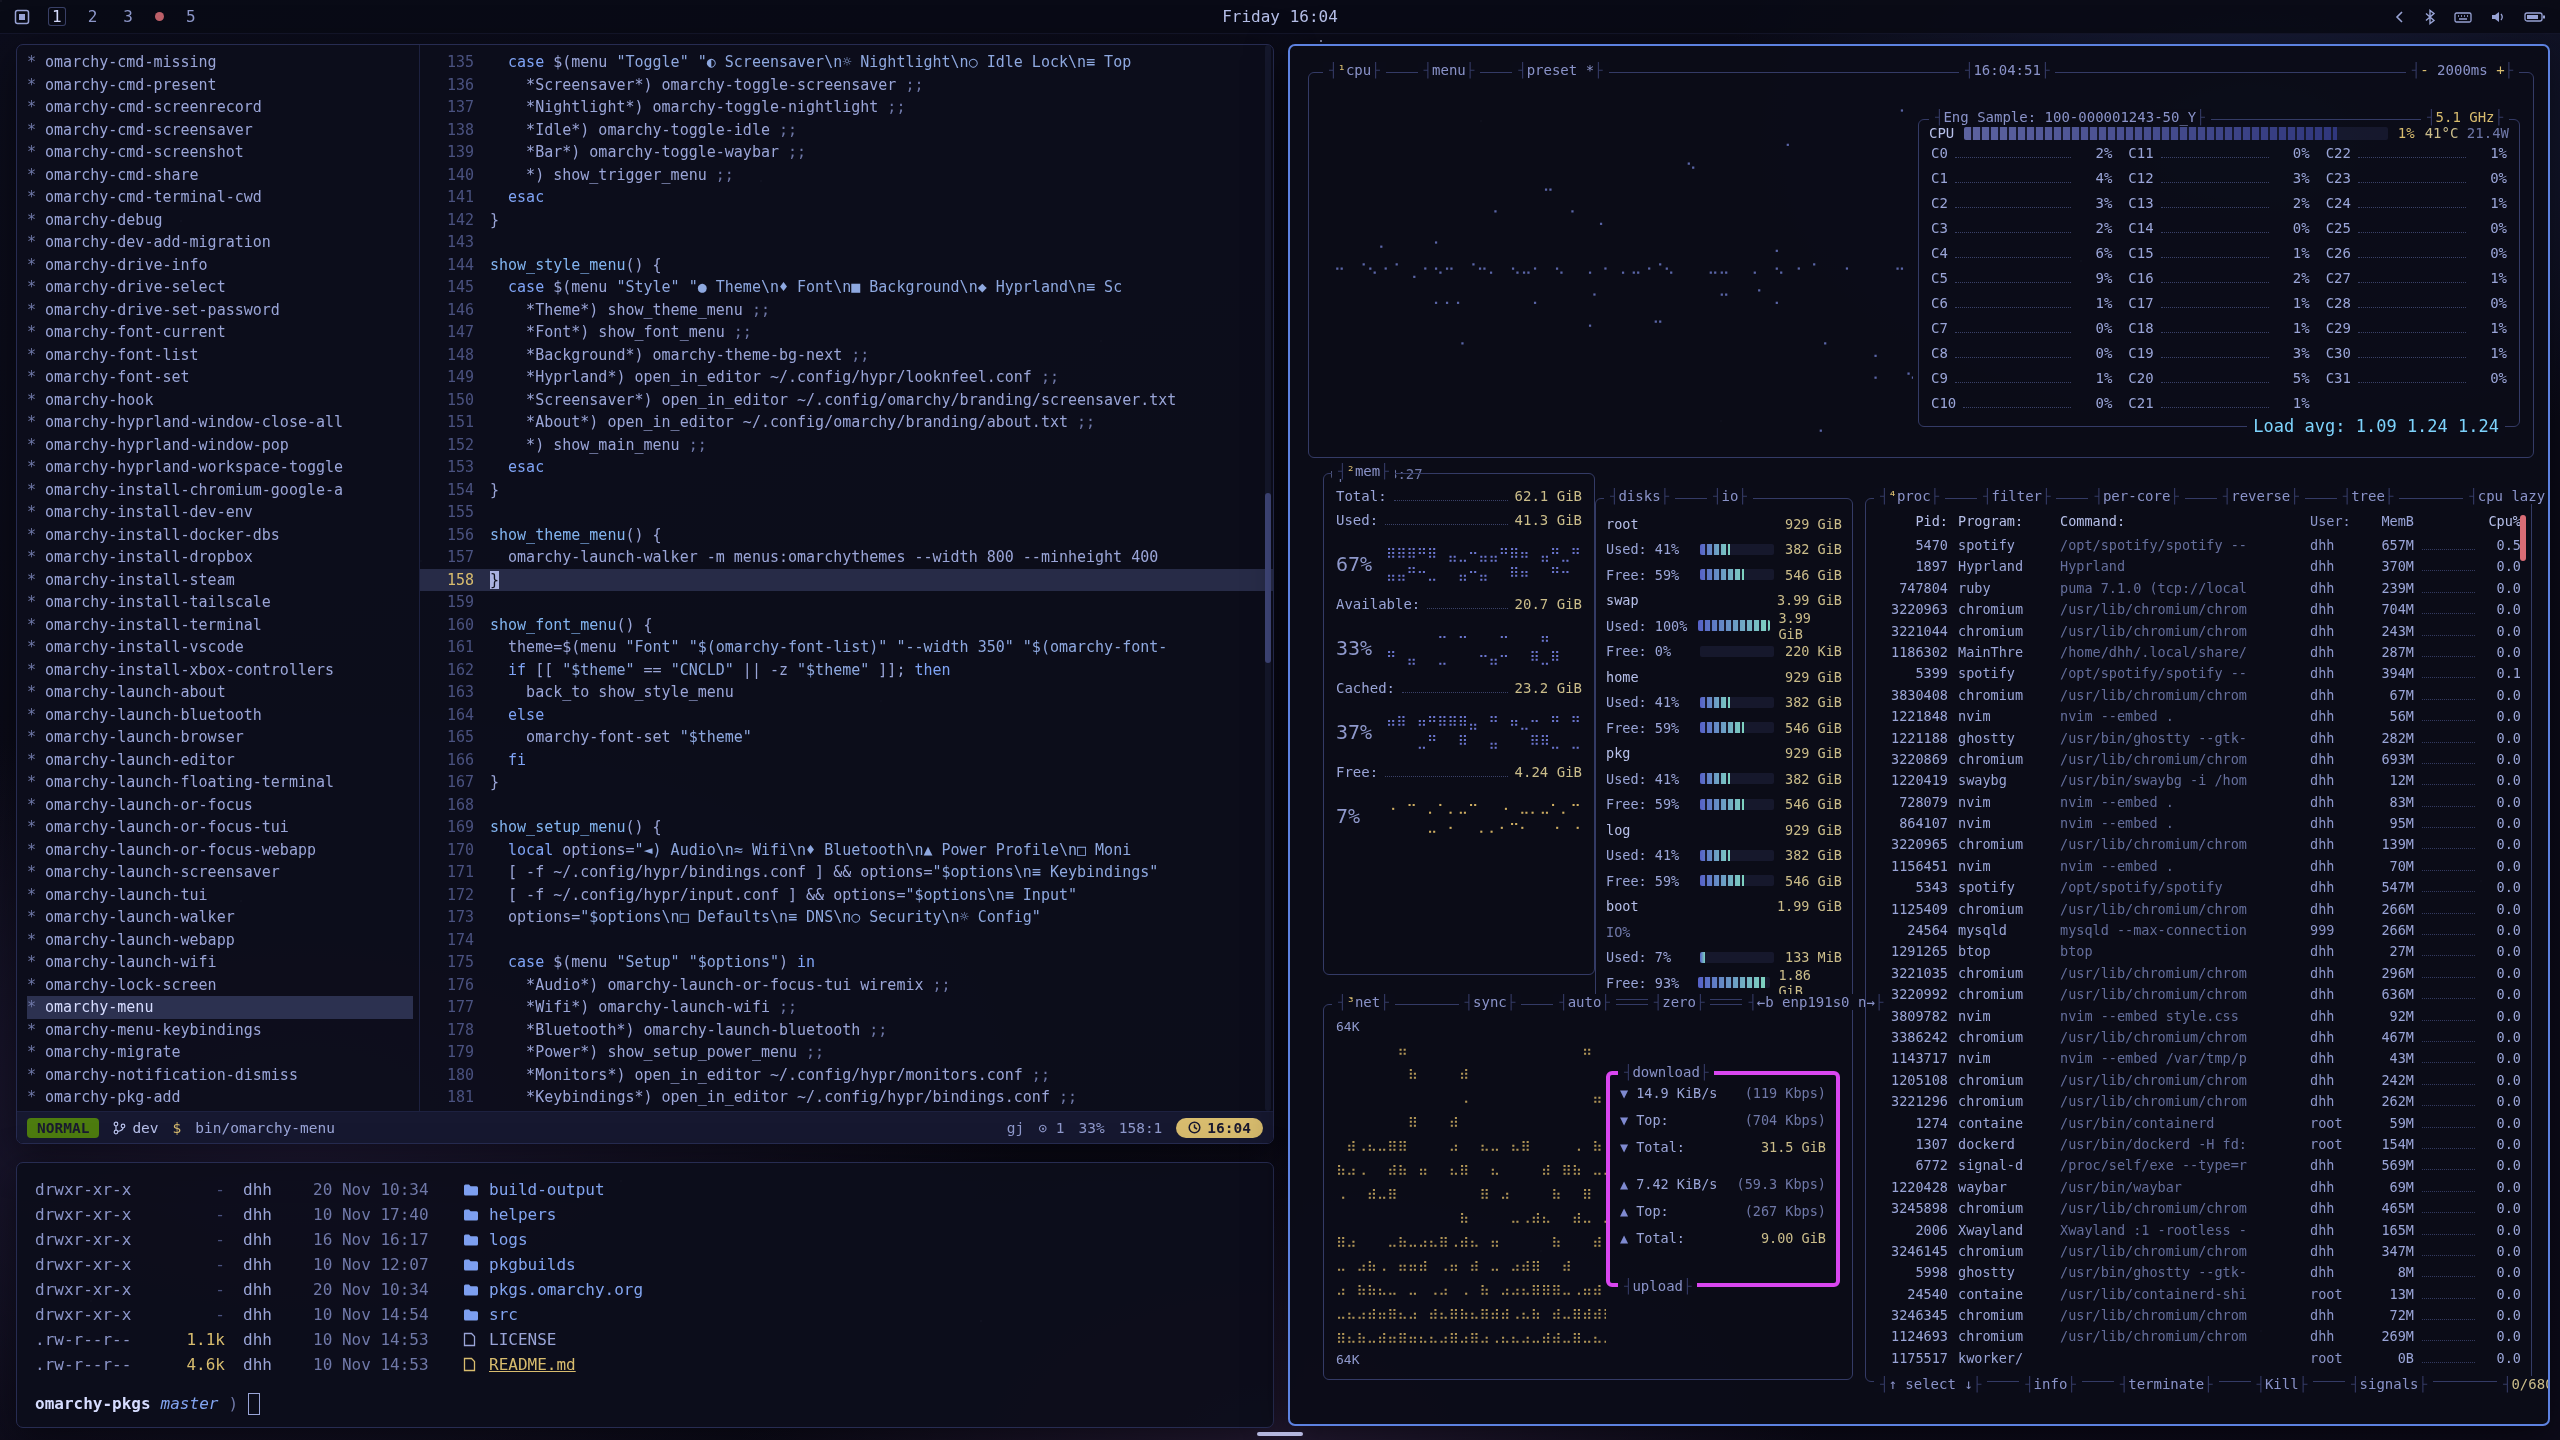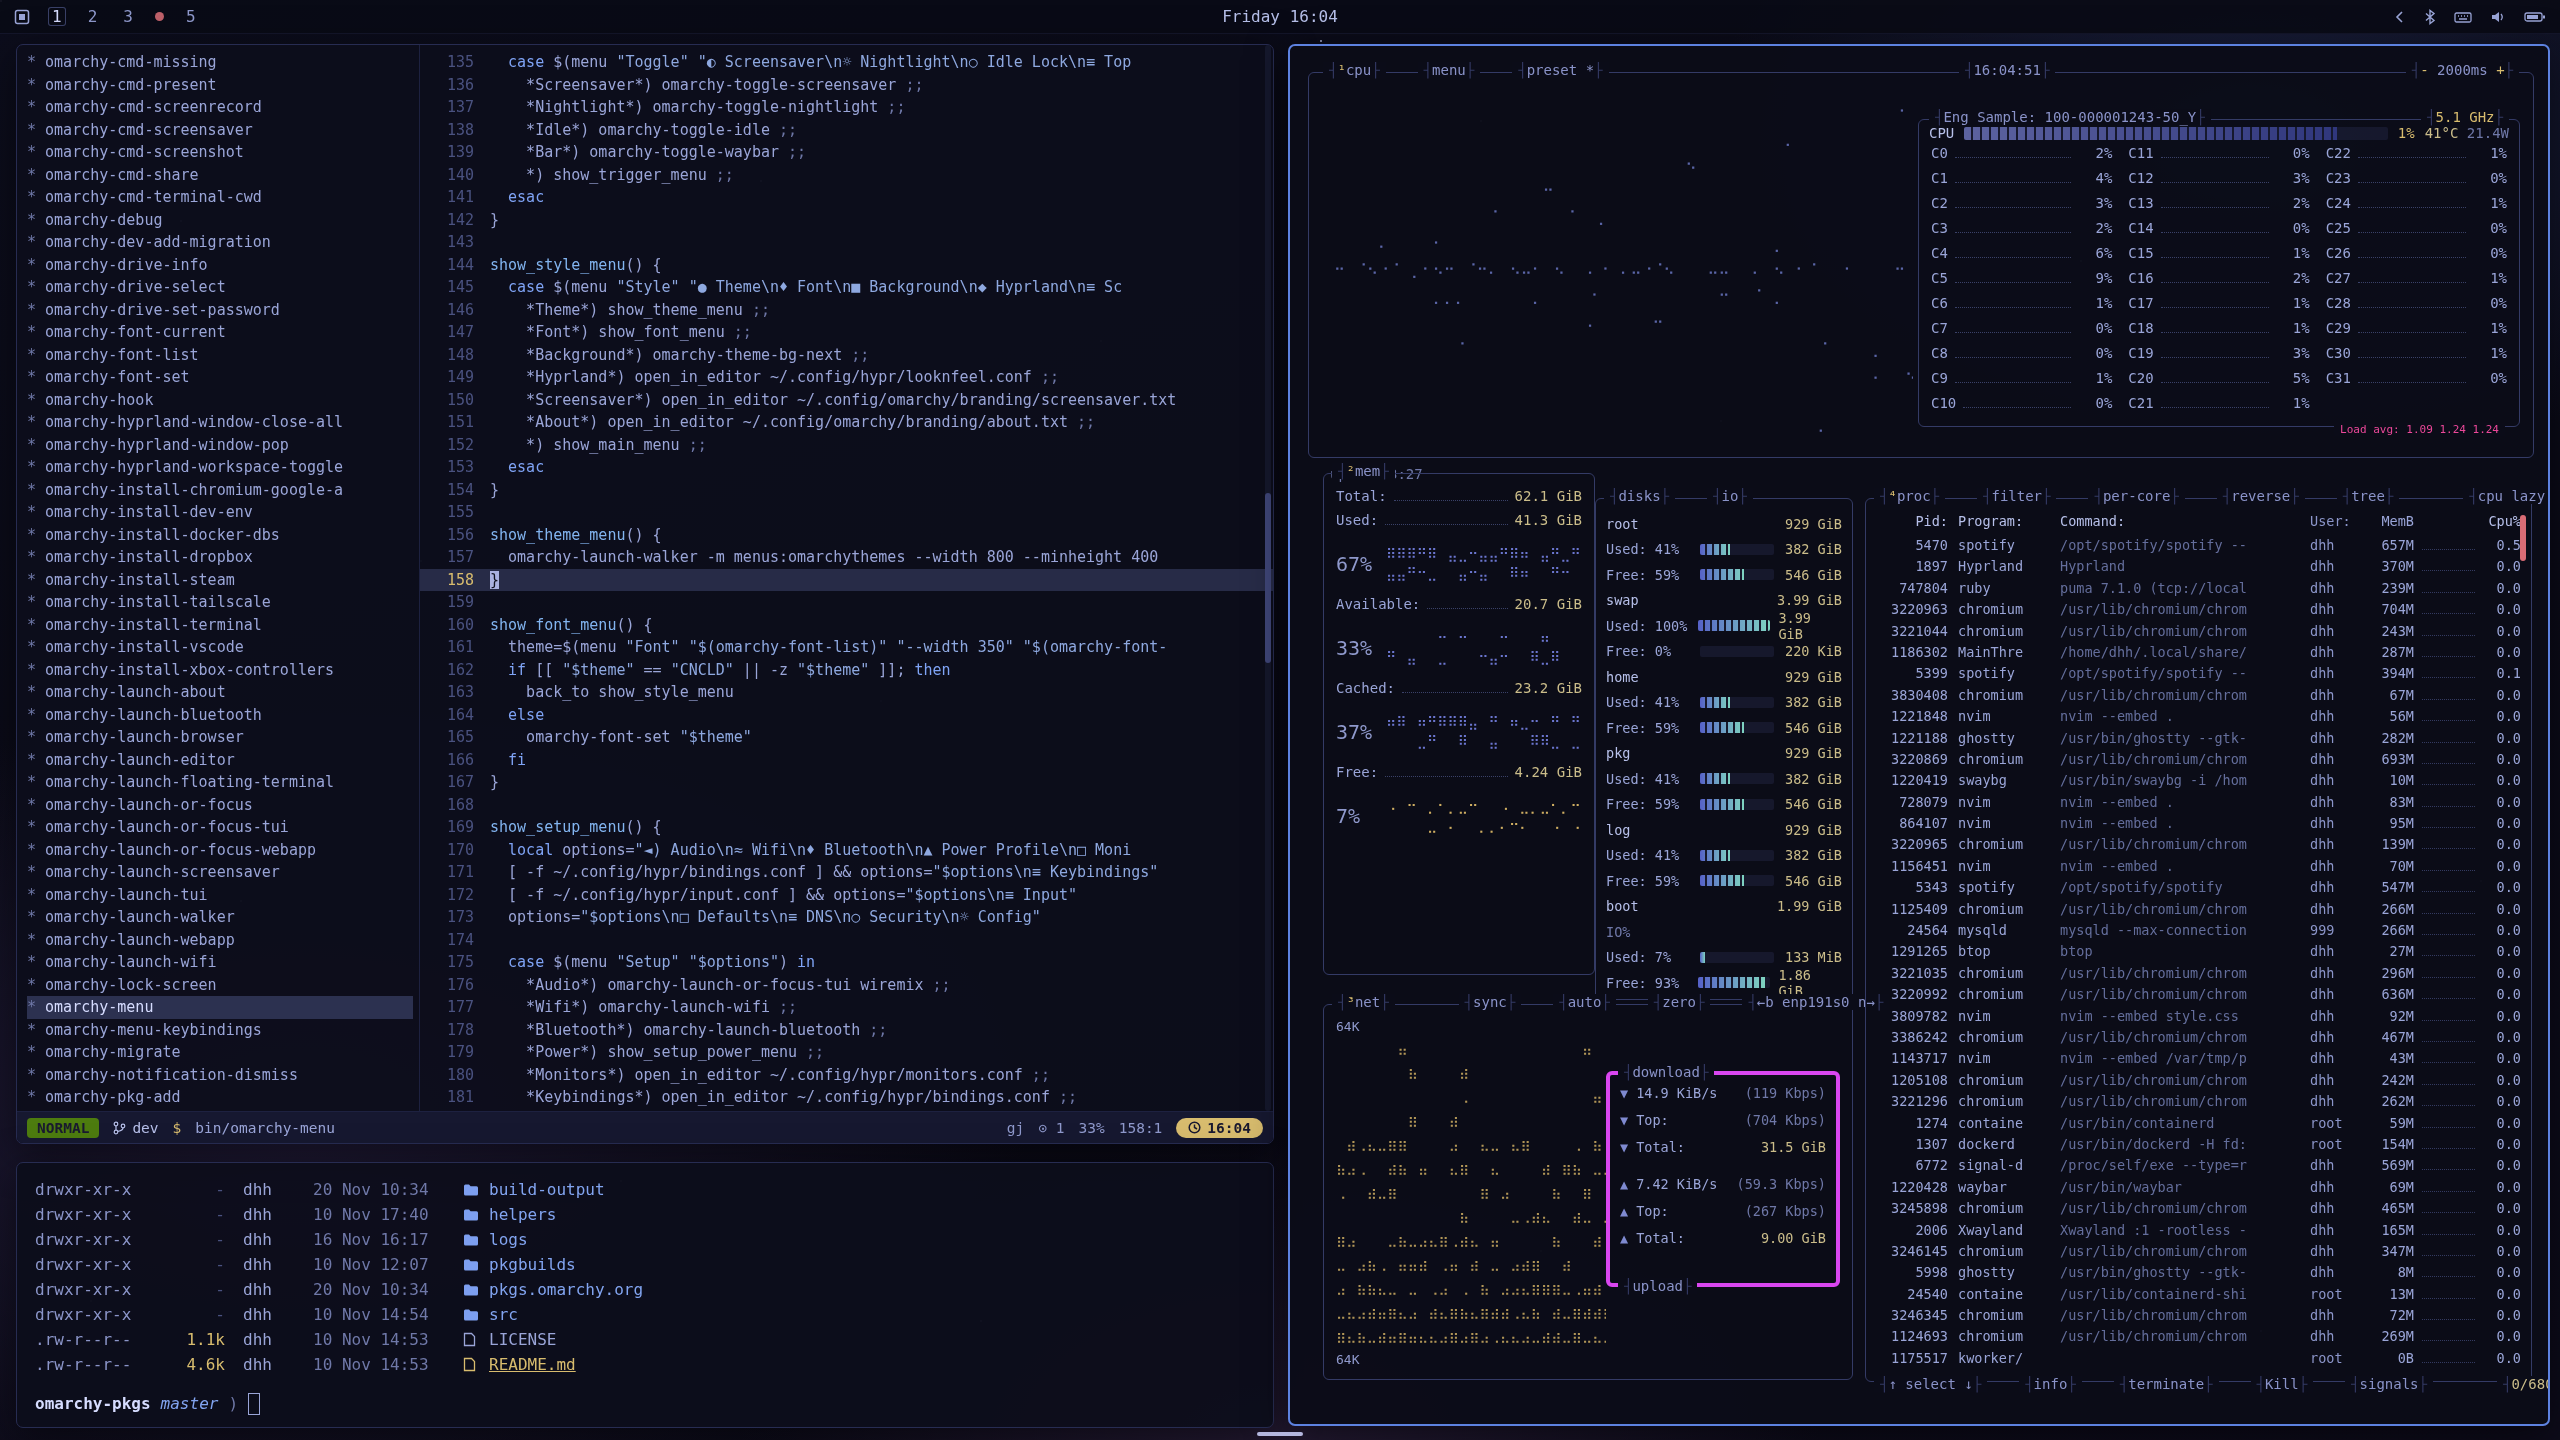--- a/index.html
+++ b/index.html
@@ -91,21 +91,21 @@
   .meter{position:relative;flex:1;height:13px;background:rgba(90,100,180,.14);border-radius:2px;overflow:hidden;}
   .meter i{position:absolute;left:0;top:0;bottom:0;display:block;background:linear-gradient(90deg,#98a2ff,#4750bf);
     -webkit-mask:repeating-linear-gradient(90deg,#000 0 7px,transparent 7px 9px);mask:repeating-linear-gradient(90deg,#000 0 7px,transparent 7px 9px);}
   .cpu-pct{color:#d8bc6e;}
   .cpu-temp{color:#cbbd8a;} .cpu-temp .w{color:#6f78a8;}
   .cores{display:grid;grid-auto-flow:column;grid-template-rows:repeat(11,25px);grid-template-columns:repeat(3,1fr);
     column-gap:16px;padding:2px 12px;font-size:14px;}
   .core{display:flex;align-items:baseline;color:#9aa5d8;}
   .lead{flex:1;border-bottom:1px dotted #3a4168;margin:0 7px 5px;}
   .core .cp{width:34px;text-align:right;}
-  .loadavg{position:absolute;bottom:-10px;right:14px;background:#0b0c18;padding:0 6px;color:#ec4899;font-size:11px;}
+  .loadavg{position:absolute;bottom:-10px;right:14px;background:#0b0c18;padding:0 6px;color:#7dd3fc;font-size:17px;}
   .uptime{position:absolute;left:40px;top:420px;color:#6f78a8;font-size:14px;}
   .box-mem{left:33px;top:427px;width:272px;height:502px;padding:14px 12px 8px;}
   .mrow{display:flex;align-items:baseline;font-size:14px;color:#9aa5d8;height:24px;}
   .mrow .val{color:#cbbd8a;}
   .mgraph{display:flex;gap:6px;align-items:center;height:56px;margin-bottom:4px;}
   .mgraph .pct{width:44px;font-size:20px;color:#8f99cc;flex:none;}
   .mgraph .glines{flex:1;overflow:hidden;font-size:14px;line-height:19px;white-space:pre;}
   .g-blue{color:#6b76cf;} .g-gold{color:#cfae62;}
   .box-disks{left:305px;top:452px;width:258px;height:502px;padding:12px 10px 6px;font-size:13.5px;}
   .drow{display:flex;align-items:center;height:25.5px;color:#9aa5d8;}
@@ -782,21 +782,21 @@
           <div class="pr"><span class="c-pid">1897</span><span class="c-prog">Hyprland</span><span class="c-cmd">Hyprland</span><span class="c-user">dhh</span><span class="c-mem">370M</span><span class="lead2"></span><span class="c-cpu">0.0</span></div>
           <div class="pr"><span class="c-pid">747804</span><span class="c-prog">ruby</span><span class="c-cmd">puma 7.1.0 (tcp://local</span><span class="c-user">dhh</span><span class="c-mem">239M</span><span class="lead2"></span><span class="c-cpu">0.0</span></div>
           <div class="pr"><span class="c-pid">3220963</span><span class="c-prog">chromium</span><span class="c-cmd">/usr/lib/chromium/chrom</span><span class="c-user">dhh</span><span class="c-mem">704M</span><span class="lead2"></span><span class="c-cpu">0.0</span></div>
           <div class="pr"><span class="c-pid">3221044</span><span class="c-prog">chromium</span><span class="c-cmd">/usr/lib/chromium/chrom</span><span class="c-user">dhh</span><span class="c-mem">243M</span><span class="lead2"></span><span class="c-cpu">0.0</span></div>
           <div class="pr"><span class="c-pid">1186302</span><span class="c-prog">MainThre</span><span class="c-cmd">/home/dhh/.local/share/</span><span class="c-user">dhh</span><span class="c-mem">287M</span><span class="lead2"></span><span class="c-cpu">0.0</span></div>
           <div class="pr"><span class="c-pid">5399</span><span class="c-prog">spotify</span><span class="c-cmd">/opt/spotify/spotify --</span><span class="c-user">dhh</span><span class="c-mem">394M</span><span class="lead2"></span><span class="c-cpu">0.1</span></div>
           <div class="pr"><span class="c-pid">3830408</span><span class="c-prog">chromium</span><span class="c-cmd">/usr/lib/chromium/chrom</span><span class="c-user">dhh</span><span class="c-mem">67M</span><span class="lead2"></span><span class="c-cpu">0.0</span></div>
           <div class="pr"><span class="c-pid">1221848</span><span class="c-prog">nvim</span><span class="c-cmd">nvim --embed .</span><span class="c-user">dhh</span><span class="c-mem">56M</span><span class="lead2"></span><span class="c-cpu">0.0</span></div>
           <div class="pr"><span class="c-pid">1221188</span><span class="c-prog">ghostty</span><span class="c-cmd">/usr/bin/ghostty --gtk-</span><span class="c-user">dhh</span><span class="c-mem">282M</span><span class="lead2"></span><span class="c-cpu">0.0</span></div>
           <div class="pr"><span class="c-pid">3220869</span><span class="c-prog">chromium</span><span class="c-cmd">/usr/lib/chromium/chrom</span><span class="c-user">dhh</span><span class="c-mem">693M</span><span class="lead2"></span><span class="c-cpu">0.0</span></div>
-          <div class="pr"><span class="c-pid">1220419</span><span class="c-prog">swaybg</span><span class="c-cmd">/usr/bin/swaybg -i /hom</span><span class="c-user">dhh</span><span class="c-mem">10M</span><span class="lead2"></span><span class="c-cpu">0.0</span></div>
+          <div class="pr"><span class="c-pid">1220419</span><span class="c-prog">swaybg</span><span class="c-cmd">/usr/bin/swaybg -i /hom</span><span class="c-user">dhh</span><span class="c-mem">12M</span><span class="lead2"></span><span class="c-cpu">0.0</span></div>
           <div class="pr"><span class="c-pid">728079</span><span class="c-prog">nvim</span><span class="c-cmd">nvim --embed .</span><span class="c-user">dhh</span><span class="c-mem">83M</span><span class="lead2"></span><span class="c-cpu">0.0</span></div>
           <div class="pr"><span class="c-pid">864107</span><span class="c-prog">nvim</span><span class="c-cmd">nvim --embed .</span><span class="c-user">dhh</span><span class="c-mem">95M</span><span class="lead2"></span><span class="c-cpu">0.0</span></div>
           <div class="pr"><span class="c-pid">3220965</span><span class="c-prog">chromium</span><span class="c-cmd">/usr/lib/chromium/chrom</span><span class="c-user">dhh</span><span class="c-mem">139M</span><span class="lead2"></span><span class="c-cpu">0.0</span></div>
           <div class="pr"><span class="c-pid">1156451</span><span class="c-prog">nvim</span><span class="c-cmd">nvim --embed .</span><span class="c-user">dhh</span><span class="c-mem">70M</span><span class="lead2"></span><span class="c-cpu">0.0</span></div>
           <div class="pr"><span class="c-pid">5343</span><span class="c-prog">spotify</span><span class="c-cmd">/opt/spotify/spotify</span><span class="c-user">dhh</span><span class="c-mem">547M</span><span class="lead2"></span><span class="c-cpu">0.0</span></div>
           <div class="pr"><span class="c-pid">1125409</span><span class="c-prog">chromium</span><span class="c-cmd">/usr/lib/chromium/chrom</span><span class="c-user">dhh</span><span class="c-mem">266M</span><span class="lead2"></span><span class="c-cpu">0.0</span></div>
           <div class="pr"><span class="c-pid">24564</span><span class="c-prog">mysqld</span><span class="c-cmd">mysqld --max-connection</span><span class="c-user">999</span><span class="c-mem">266M</span><span class="lead2"></span><span class="c-cpu">0.0</span></div>
           <div class="pr"><span class="c-pid">1291265</span><span class="c-prog">btop</span><span class="c-cmd">btop</span><span class="c-user">dhh</span><span class="c-mem">27M</span><span class="lead2"></span><span class="c-cpu">0.0</span></div>
           <div class="pr"><span class="c-pid">3221035</span><span class="c-prog">chromium</span><span class="c-cmd">/usr/lib/chromium/chrom</span><span class="c-user">dhh</span><span class="c-mem">296M</span><span class="lead2"></span><span class="c-cpu">0.0</span></div>
           <div class="pr"><span class="c-pid">3220992</span><span class="c-prog">chromium</span><span class="c-cmd">/usr/lib/chromium/chrom</span><span class="c-user">dhh</span><span class="c-mem">636M</span><span class="lead2"></span><span class="c-cpu">0.0</span></div>

